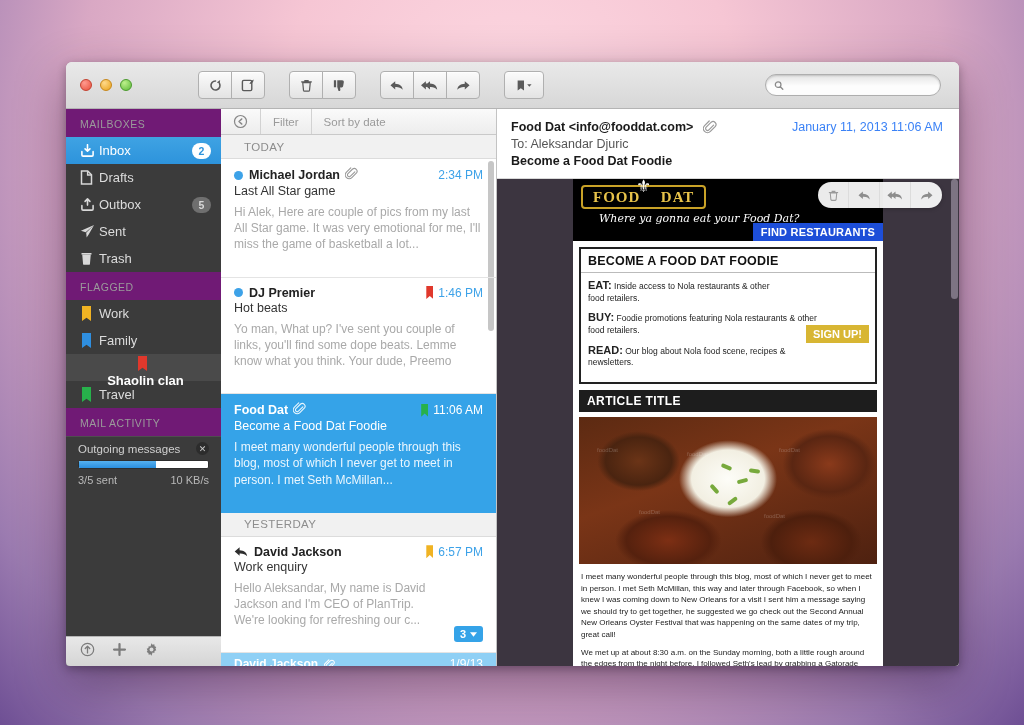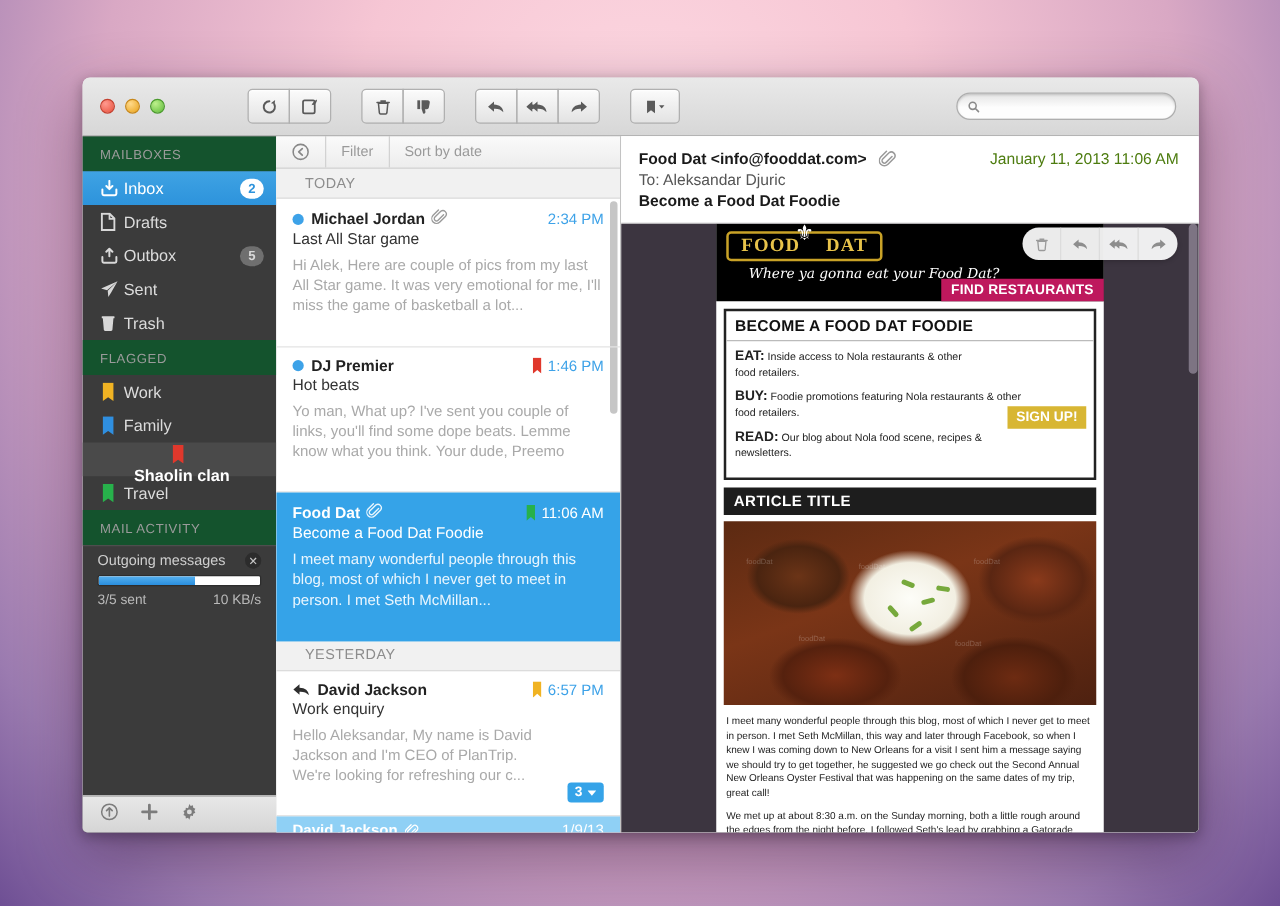--- a/index.html
+++ b/index.html
@@ -75,21 +75,21 @@
   
   #sidebar {
     width: 155px; flex: 0 0 155px;
     background: #3b3b3b;
     display: flex; flex-direction: column;
     color: #d8d8d8;
   }
   .sb-head {
     font-size: 10.5px; letter-spacing: .5px; color: #9b9b9b;
     padding: 9px 0 7px 14px;
-    background: #14532d;
+    background: #701a75;
   }
   .sb-item {
     height: 27px; display: flex; align-items: center;
     padding: 0 10px 0 14px; font-size: 13px; color: #dcdcdc;
   }
   .sb-item.selected { background: linear-gradient(to bottom,#3fa3e3,#2d93dc); color: #fff; }
   .sb-item.hl { background: #4a4a4a; color: #fff; font-weight: bold; flex-direction: column; }
   .sb-ico { width: 19px; flex: 0 0 19px; display: flex; align-items: center; }
   .sb-label { flex: 1; }
   .badge-blue, .badge-gray {
@@ -173,21 +173,21 @@
   .sub-ico { margin-right: 6px; display:flex; }
 
   
   #list-sb { position: absolute; right: 2px; top: 26px; width: 6px; height: 170px;
              background: #c6c6c6; border-radius: 3px; }
 
   
   #reader { flex: 1; background: #fff; display: flex; flex-direction: column; min-width: 0; position: relative; }
   #mailhead { padding: 11px 16px 10px 14px; border-bottom: 1px solid #d9d9d9; background:#fff; }
   .mh-row1 { display: flex; align-items: center; font-size: 12.5px; font-weight: bold; color: #1a1a1a; }
-  .mh-date { margin-left: auto; color: #4d7c0f; font-weight: normal; font-size: 12.5px; }
+  .mh-date { margin-left: auto; color: #3b82f6; font-weight: normal; font-size: 12.5px; }
   .mh-to { font-size: 12.5px; color: #555; margin-top: 3px; }
   .mh-subj { font-size: 12.5px; font-weight: bold; color: #1a1a1a; margin-top: 3px; }
 
   #hover-actions {
     position: absolute; right: 17px; top: 73px; z-index: 5;
     display: flex; border-radius: 13px; overflow: hidden;
     background: rgba(250,250,250,.94);
     box-shadow: 0 1px 4px rgba(0,0,0,.22);
   }
   .ha-btn { width: 31px; height: 26px; display: flex; align-items: center; justify-content: center;
@@ -199,21 +199,21 @@
 
   #banner { background: #000; padding: 6px 8px 0 8px; position: relative; height: 62px; }
   .logo-box { display: inline-block; border: 2px solid #c9a227; border-radius: 4px;
               background: #000; padding: 1px 10px; position: relative; }
   .logo-text { font-family: "Liberation Serif", serif; font-weight: bold;
                color: #e8c34a; font-size: 15px; letter-spacing: 1px; }
   .logo-flower { position: absolute; left: 50%; top: -9px; transform: translateX(-50%);
                  color: #fff; font-size: 17px; line-height: 1; }
   .tagline { color: #fff; font-size: 11px; font-family: "DejaVu Serif", serif;
              font-style: italic; margin-top: 3px; margin-left: 18px; }
-  .find-btn { position: absolute; right: 0; bottom: 0; background: #be185d; color: #fff;
+  .find-btn { position: absolute; right: 0; bottom: 0; background: #1d4ed8; color: #fff;
               font-size: 11px; font-weight: bold; padding: 3px 8px; letter-spacing: .2px; }
 
   #foodie { border: 2px solid #222; margin: 6px; padding: 0; }
   .foodie-h { font-size: 12.5px; font-weight: bold; color: #111; padding: 5px 7px 4px 7px;
               border-bottom: 1px solid #bbb; letter-spacing: .2px; }
   .foodie-body { padding: 5px 7px 7px 7px; position: relative; }
   .foodie-line { font-size: 8.5px; color: #222; line-height: 1.35; margin-bottom: 6px; max-width: 200px; }
   .foodie-line b { font-size: 11px; }
   .signup { position: absolute; right: 6px; top: 52px; background: #d8b633; color: #fff;
             font-size: 11px; font-weight: bold; padding: 3px 7px; }

